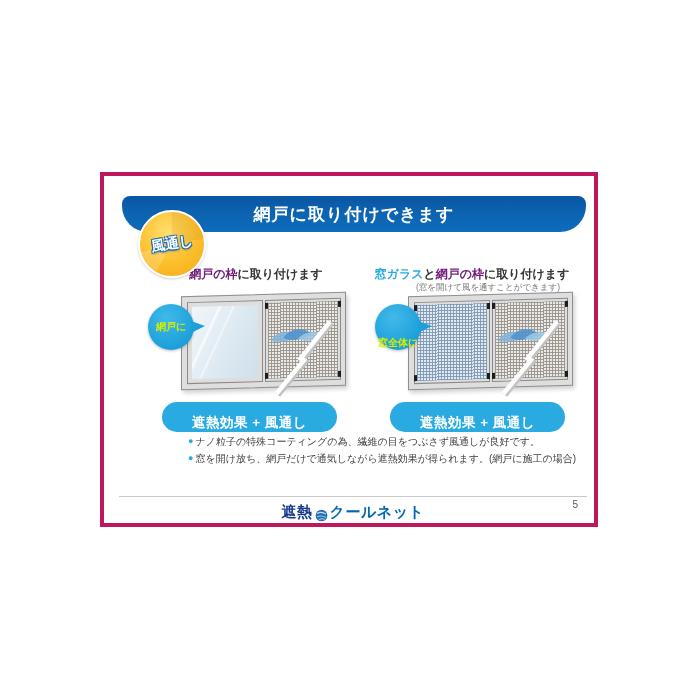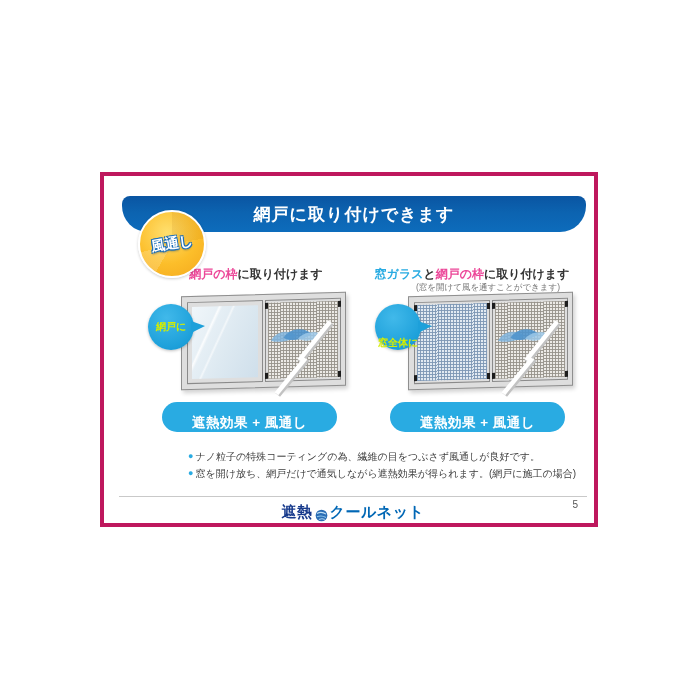--- a/index.html
+++ b/index.html
@@ -32,21 +32,21 @@
     z-index:5;
   }
   .badge-label{
     color:#ffffff;font-size:14px;font-weight:bold;transform:rotate(-9deg);
     text-shadow:-1px -1px 0 #1d6fb8,1px -1px 0 #1d6fb8,-1px 1px 0 #1d6fb8,1px 1px 0 #1d6fb8,0 2px 2px rgba(0,60,120,.5);
   }
   
   .col-heading{position:absolute;top:90px;width:220px;text-align:center;font-size:12px;font-weight:bold;color:#333;}
   .col-heading.left{left:42px;}
   .col-heading.right{left:258px;}
-  .t-blue{color:#ec4899;}
+  .t-blue{color:#701a75;}
   .t-cyan{color:#29abe2;}
   .t-dark{color:#333333;}
   .col-subnote{position:absolute;top:106px;left:274px;width:220px;text-align:center;font-size:8.5px;color:#777;}
   
   .window{
     position:absolute;top:118px;width:165px;height:94px;
     transform:skewY(-1.6deg);
     background:#dedede;border:1px solid #8f8f8f;box-sizing:border-box;
     box-shadow:2px 3px 4px rgba(0,0,0,0.18);
   }
@@ -97,21 +97,21 @@
   .bubble-label{color:#d4ed00;font-weight:bold;font-size:10px;letter-spacing:0;white-space:nowrap;}
   
   .pill{
     position:absolute;top:226px;width:175px;height:30px;border-radius:15px;
     background:#29abe2;display:flex;align-items:flex-end;justify-content:center;
   }
   .pill.left{left:58px;}
   .pill.right{left:286px;}
   .pill-label{color:#ffffff;font-size:13.5px;font-weight:bold;letter-spacing:0.5px;}
   
-  .notes{position:absolute;left:84px;top:272px;}
+  .notes{position:absolute;left:84px;top:257px;}
   .note-row{font-size:10px;color:#3c3c3c;line-height:16.5px;white-space:nowrap;}
   .bullet{color:#29abe2;font-size:9px;margin-right:2px;vertical-align:0.5px;}
   
   .footer-divider{position:absolute;left:15px;top:320px;width:468px;height:1px;background:#c9c9c9;}
   .footer-logo{
     position:absolute;left:0;top:327px;width:498px;display:flex;align-items:flex-end;justify-content:center;gap:2px;
   }
   .logo-prefix{color:#173a8c;font-size:15px;font-weight:bold;letter-spacing:0.5px;}
   .logo-suffix{color:#0067b5;font-size:15px;font-weight:bold;letter-spacing:0.5px;}
   .globe{width:13px;height:13px;display:block;}

